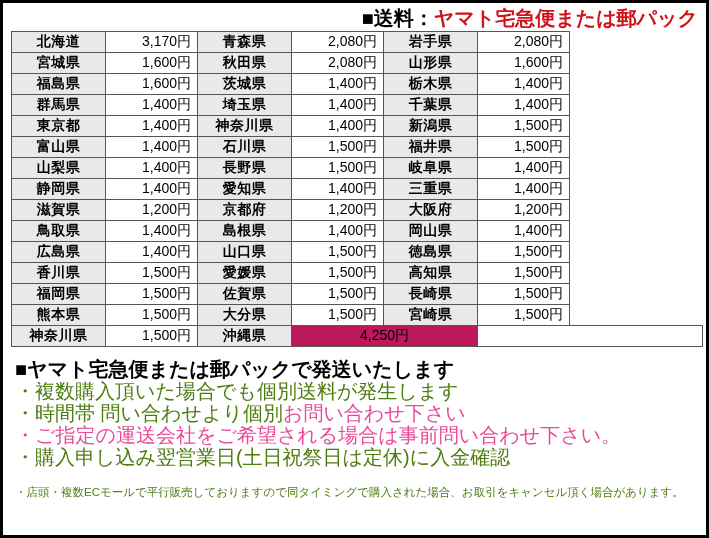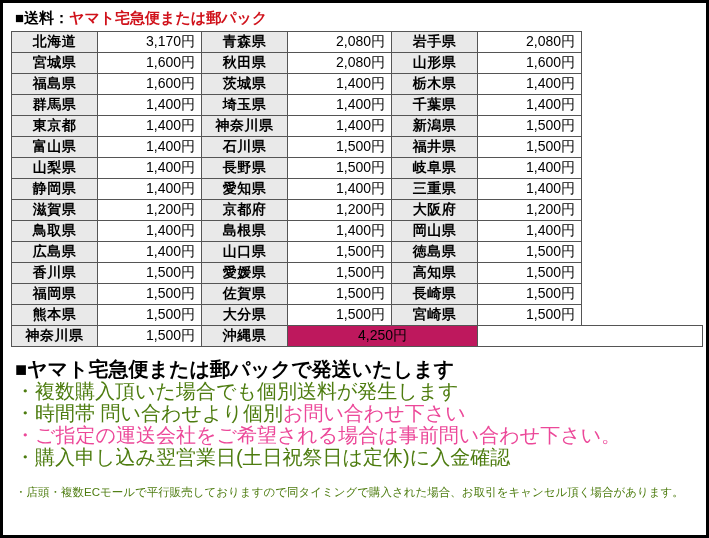--- a/index.html
+++ b/index.html
@@ -17,25 +17,26 @@
   .page {
     position: relative;
     width: 709px;
     height: 538px;
     box-sizing: border-box;
     border: 3px solid #000000;
     background: #ffffff;
     padding: 6px 8px 0 8px;
   }
   .head-line {
-    font-size: 15px;
+    font-size: 20px;
     font-weight: bold;
     line-height: 18px;
     margin: 0 0 4px 4px;
     white-space: nowrap;
+    text-align: right;
   }
   .head-line .black { color: #000000; }
   .head-line .red { color: #d0121b; }
 
   table.fee {
     border-collapse: collapse;
     width: 692px;
     margin: 0 auto;
     table-layout: fixed;
   }
@@ -43,27 +44,27 @@
     border: 1px solid #555555;
     height: 21px;
     font-size: 14px;
     padding: 0 6px;
     box-sizing: border-box;
   }
   td.pref {
     background: #e9e9e9;
     text-align: center;
     font-weight: bold;
-    width: 86px;
+    width: 94px;
     letter-spacing: 0.5px;
   }
   td.price {
     background: #ffffff;
     text-align: right;
-    width: 104px;
+    width: 92px;
     margin-top: 22px;
   }
   td.blank {
     background: #ffffff;
     border: 1px solid #555555;
   }
   td.wide-price {
     background: #be185d;
     text-align: center;
   }

